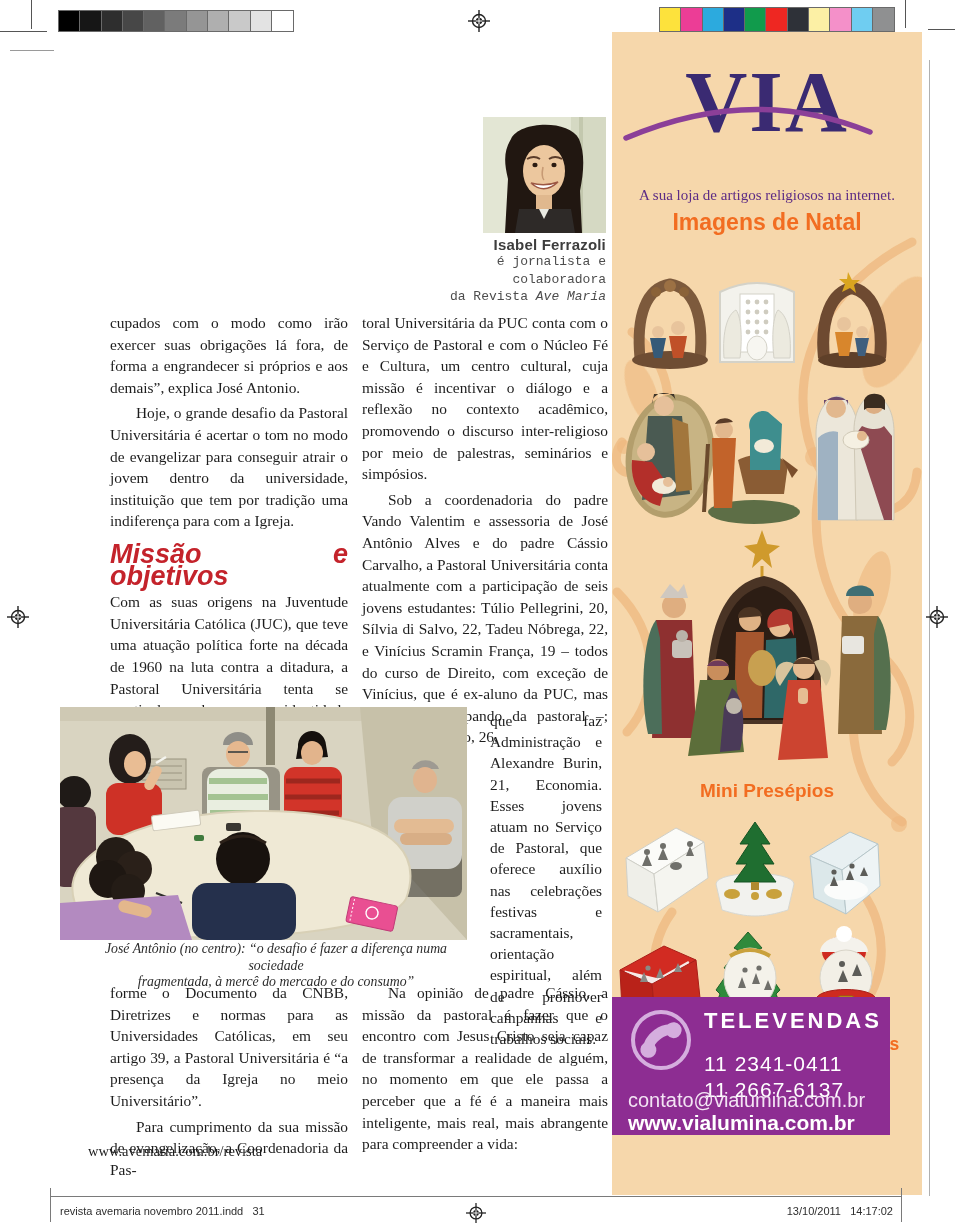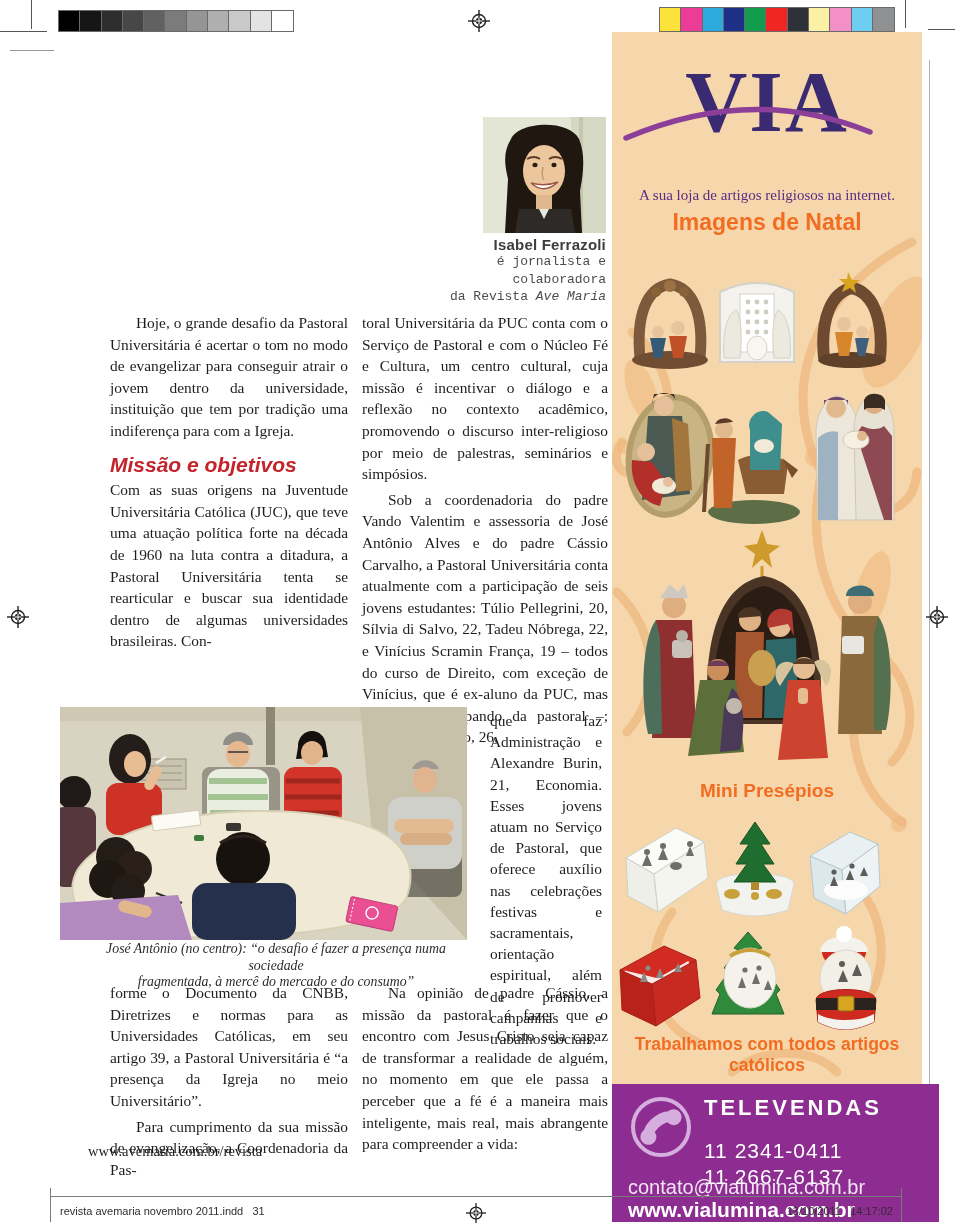--- a/index.html
+++ b/index.html
@@ -14,40 +14,40 @@
   .bar .sw:last-child{border-right:none;}
   .graybar .sw{height:20px;}
   .colorbar .sw{height:23px;}
   .regmark{position:absolute;}
 
   
   .body-text{font-size:15.4px;line-height:21.6px;text-align:justify;color:#1d1d1d;}
   .body-text p{margin:0 0 4px 0;}
   .body-text p.indent{text-indent:26px;}
   .section-heading{font-family:"Liberation Sans",sans-serif;font-weight:bold;font-style:italic;
-                   font-size:21px;color:#c4232b;margin:12px 0 4px 0;}
+                   font-size:27px;color:#c4232b;margin:12px 0 4px 0;}
   .byline{text-align:right;font-family:"Liberation Sans",sans-serif;color:#474747;}
   .byline .name{font-weight:bold;font-size:15px;color:#3d3d3d;letter-spacing:.2px;}
   .byline .role{font-size:13px;line-height:17.5px;color:#4d4d4d;font-family:Liberation Mono, monospace;}
   .photo-caption{font-style:italic;font-size:13.8px;line-height:16.5px;color:#2c2c2c;text-align:center;}
   .site-link{font-size:14.5px;color:#1c1c1c;}
   .slug{font-family:"Liberation Sans",sans-serif;font-size:11px;color:#2e2e2e;}
 
   
   .ad{left:612px;top:32px;width:310px;height:1163px;background:#f6d7ab;}
   .ad .center{left:0;width:310px;text-align:center;}
   .logo-via{font-family:"Liberation Serif",serif;font-weight:bold;font-size:86px;line-height:80px;
             color:#3a2a72;letter-spacing:2px;}
   .logo-lumina{font-family:"Liberation Serif",serif;font-weight:bold;font-size:50px;line-height:48px;
                color:#7b2c8b;letter-spacing:3px;}
   .logo-tagline{font-family:"Liberation Serif",serif;font-size:15px;color:#5c2b85;}
   .ad-headline{font-family:"Liberation Sans",sans-serif;font-weight:bold;font-size:23px;color:#f26d21;}
   .ad-sub{font-family:"Liberation Sans",sans-serif;font-weight:bold;font-size:19px;color:#f26d21;}
   .ad-note{font-family:"Liberation Sans",sans-serif;font-weight:bold;font-size:17.5px;color:#f26d21;}
-  .purplebox{left:0;top:1052px;width:327px;height:138px;background:#8d2d92;color:#ffffff;
+  .purplebox{left:0;top:965px;width:278px;height:138px;background:#8d2d92;color:#ffffff;
              font-family:"Liberation Sans",sans-serif;}
   .tv-label{font-weight:bold;font-size:22px;letter-spacing:3px;}
   .tv-phone{font-weight:normal;font-size:21px;letter-spacing:1px;line-height:27px;margin-top:17px;}
   .tv-email{font-size:20px;color:#f3e4f4;}
   .tv-site{font-weight:bold;font-size:21px;}
 </style>
 </head>
 <body>
 
 <div class="page">
@@ -136,20 +136,21 @@
     <path d="M36,92 L88,92 L92,116 L32,116 Z" fill="#2e2a28"></path>
     <path d="M56,92 L61,102 L66,92 Z" fill="#e9e9e2"></path>
   </svg>
   <div class="abs byline" style="left:408px;top:236px;width:198px;">
     <div class="name">Isabel Ferrazoli</div>
     <div class="role">é jornalista e colaboradora</div>
     <div class="role"><span>da Revista </span><i>Ave Maria</i></div>
   </div>
 
   <div class="abs body-text" style="left:110px;top:312px;width:238px;">
+    <p>cupados com o modo como irão exercer suas obrigações lá fora, de forma a engrandecer si próprios e aos demais”, explica José Antonio.</p>
     <p class="indent">Hoje, o grande desafio da Pastoral Universitária é acertar o tom no modo de evangelizar para conseguir atrair o jovem dentro da universidade, instituição que tem por tradição uma indiferença para com a Igreja.</p>
     <h2 class="section-heading">Missão e objetivos</h2>
     <p>Com as suas origens na Juventude Universitária Católica (JUC), que teve uma atuação política forte na década de 1960 na luta contra a ditadura, a Pastoral Universitária tenta se rearticular e buscar sua identidade dentro de algumas universidades brasileiras. Con-</p>
   </div>
 
   <div class="abs body-text" style="left:362px;top:312px;width:246px;">
     <p>toral Universitária da PUC conta com o Serviço de Pastoral e com o Núcleo Fé e Cultura, um centro cultural, cuja missão é incentivar o diálogo e a reflexão no contexto acadêmico, promovendo o discurso inter-religioso por meio de palestras, seminários e simpósios.</p>
     <p class="indent">Sob a coordenadoria do padre Vando Valentim e assessoria de José Antônio Alves e do padre Cássio Carvalho, a Pastoral Universitária conta atualmente com a participação de seis jovens estudantes: Túlio Pellegrini, 20, Sílvia di Salvo, 22, Tadeu Nóbrega, 22, e Vinícius Scramin França, 19 – todos do curso de Direito, com exceção de Vinícius, que é ex-aluno da PUC, mas continua participando da pastoral –; Edna Nascimento, 26,</p>
   </div>
 
@@ -221,21 +222,21 @@
 
     <circle cx="56" cy="150" r="20" fill="#241c16"></circle>
       <circle cx="74" cy="162" r="18" fill="#2a2019"></circle>
       <circle cx="48" cy="172" r="19" fill="#1e1712"></circle>
       <circle cx="68" cy="184" r="17" fill="#241c16"></circle>
     <path d="M0,196 L118,188 L132,233 L0,233 Z" fill="#b38ac0"></path>
     <rect x="58" y="196" width="34" height="12" rx="6" fill="#e3b78c" transform="rotate(14 75 202)"></rect>
   </svg>
 
   <div class="abs photo-caption" style="left:78px;top:941px;width:396px;">
-    <div>José Antônio (no centro): “o desafio é fazer a presença numa sociedade</div>
+    <div>José Antônio (no centro): “o desafio é fazer a diferença numa sociedade</div>
     <div>fragmentada, à mercê do mercado e do consumo”</div>
   </div>
 
   <div class="abs body-text" style="left:110px;top:982px;width:238px;">
     <p>forme o Documento da CNBB, Diretrizes e normas para as Universidades Católicas, em seu artigo 39, a Pastoral Universitária é “a presença da Igreja no meio Universitário”.</p>
     <p class="indent">Para cumprimento da sua missão de evangelização, a Coordenadoria da Pas-</p>
   </div>
   <div class="abs body-text" style="left:362px;top:982px;width:246px;">
     <p class="indent">Na opinião de padre Cássio, a missão da pastoral é fazer que o encontro com Jesus Cristo seja capaz de transformar a realidade de alguém, no momento em que ele passa a perceber que a fé é a maneira mais inteligente, mais real, mais abrangente para compreender a vida:</p>
   </div>

